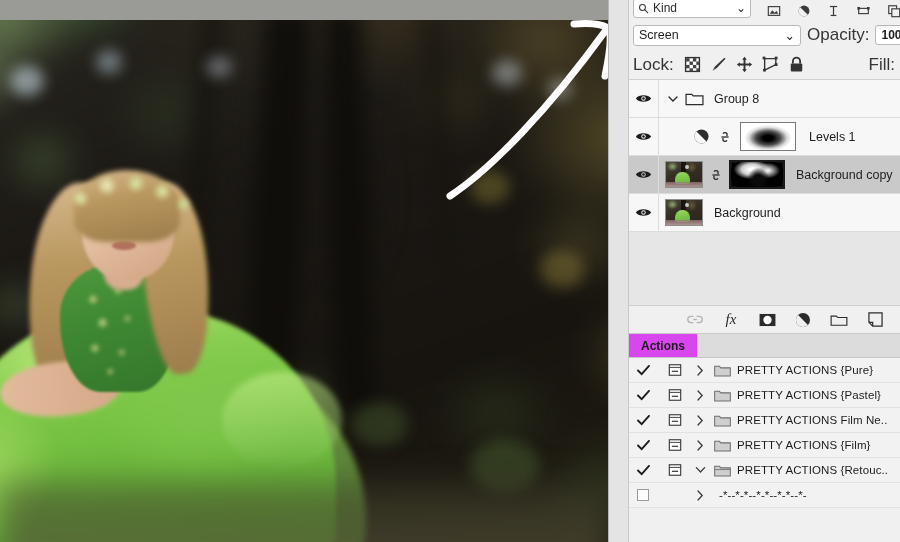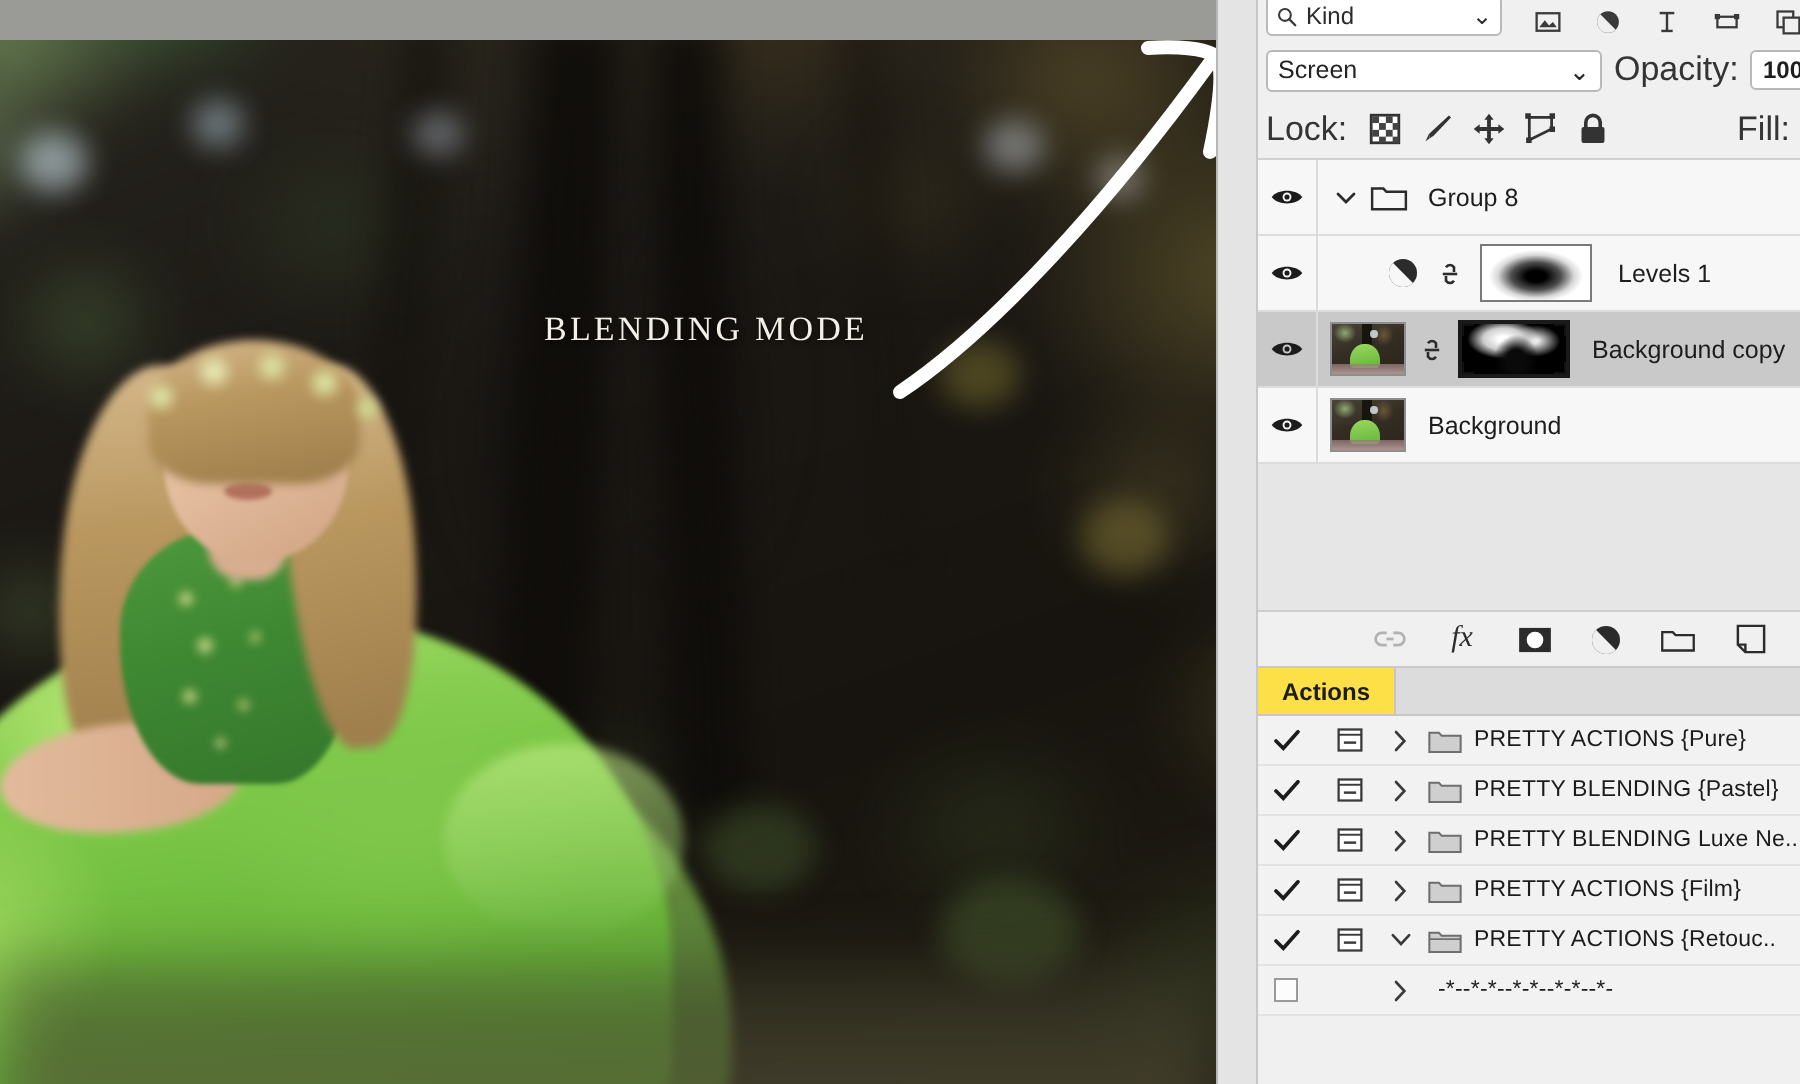--- a/index.html
+++ b/index.html
@@ -317,21 +317,21 @@
   .lbtn { width: 18px; height: 18px; display: flex; align-items: center; justify-content: center; }
 
   
   #actions-panel { background: #f0f0f0; }
   #actions-tabbar {
     height: 24px; background: #dcdcdc; display: flex; align-items: stretch;
     border-bottom: 1px solid #c6c6c6;
   }
   #actions-tab {
     padding: 0 12px; display: flex; align-items: center;
-    background: #fde047; font-size: 12px; font-weight: bold; color: #1c1c1c;
+    background: #d946ef; font-size: 12px; font-weight: bold; color: #1c1c1c;
     border-right: 1px solid #c6c6c6;
   }
   .action-row {
     height: 25px; display: flex; align-items: center;
     border-bottom: 1px solid #e2e2e2; background: #f2f2f2; padding-left: 8px; gap: 0;
   }
   .a-check { width: 24px; display: flex; align-items: center; justify-content: flex-start; }
   .a-toggle { width: 28px; display: flex; align-items: center; justify-content: center; }
   .a-arrow { width: 22px; display: flex; align-items: center; justify-content: center; }
   .a-folder { width: 22px; display: flex; align-items: center; justify-content: center; }
@@ -388,21 +388,20 @@
         <div class="s eye-d" style="left:152px;bottom:320px;width:11px;height:7px;"></div>
         <div class="s" id="mouth"></div>
         <div class="s hair" id="hair-top"></div>
         <div class="s" id="crown"></div>
       </div>
 
       <div style="position:absolute;left:0;bottom:-30px;width:608px;height:90px;filter:blur(16px);
                   background:linear-gradient(180deg,rgba(60,62,40,.5),rgba(88,82,58,.75));"></div>
     </div>
 
-    <div id="annotation-text">BLENDING MODE</div>
 
     <svg id="annotation-arrow" viewBox="0 0 200 210" fill="none">
       <path d="M20 196 C 62 168, 118 110, 176 30" stroke="#ffffff" stroke-width="7" stroke-linecap="round"></path>
       <path d="M144 24 C 158 23, 172 24, 178 28 C 182 34, 180 52, 175 76" stroke="#ffffff" stroke-width="7" stroke-linecap="round" fill="none"></path>
     </svg>
   </div>
 
   <div id="panel-gap"></div>
 
   <div id="right-panel">
@@ -700,21 +699,21 @@
           <span class="a-arrow">
             <svg width="8" height="11" viewBox="0 0 8 11">
                 <path d="M2 1 L6.2 5.5 L2 10" stroke="#3a3a3a" stroke-width="1.3" fill="none" stroke-linecap="round"></path>
               </svg>
           </span>
           <span class="a-folder">
             <svg width="17" height="13" viewBox="0 0 20 15">
                 <path d="M0.8 2.6 L6.4 2.6 L8 4.4 L19.2 4.4 L19.2 14 L0.8 14 Z" stroke="#6e6e6e" stroke-width="1.2" fill="#cfcfcf"></path>
               </svg>
           </span>
-          <span class="a-label">PRETTY BLENDING {Pastel}</span>
+          <span class="a-label">PRETTY ACTIONS {Pastel}</span>
         </div>
 
         <div class="action-row">
           <span class="a-check">
             <svg width="13" height="11" viewBox="0 0 14 12">
                 <path d="M1 6 L5 10 L13 1" stroke="#1c1c1c" stroke-width="2" fill="none" stroke-linecap="round"></path>
               </svg>
           </span>
           <span class="a-toggle">
             <svg width="14" height="14" viewBox="0 0 16 16">
@@ -726,21 +725,21 @@
           <span class="a-arrow">
             <svg width="8" height="11" viewBox="0 0 8 11">
                 <path d="M2 1 L6.2 5.5 L2 10" stroke="#3a3a3a" stroke-width="1.3" fill="none" stroke-linecap="round"></path>
               </svg>
           </span>
           <span class="a-folder">
             <svg width="17" height="13" viewBox="0 0 20 15">
                 <path d="M0.8 2.6 L6.4 2.6 L8 4.4 L19.2 4.4 L19.2 14 L0.8 14 Z" stroke="#6e6e6e" stroke-width="1.2" fill="#cfcfcf"></path>
               </svg>
           </span>
-          <span class="a-label">PRETTY BLENDING Luxe Ne..</span>
+          <span class="a-label">PRETTY ACTIONS Film Ne..</span>
         </div>
 
         <div class="action-row">
           <span class="a-check">
             <svg width="13" height="11" viewBox="0 0 14 12">
                 <path d="M1 6 L5 10 L13 1" stroke="#1c1c1c" stroke-width="2" fill="none" stroke-linecap="round"></path>
               </svg>
           </span>
           <span class="a-toggle">
             <svg width="14" height="14" viewBox="0 0 16 16">

